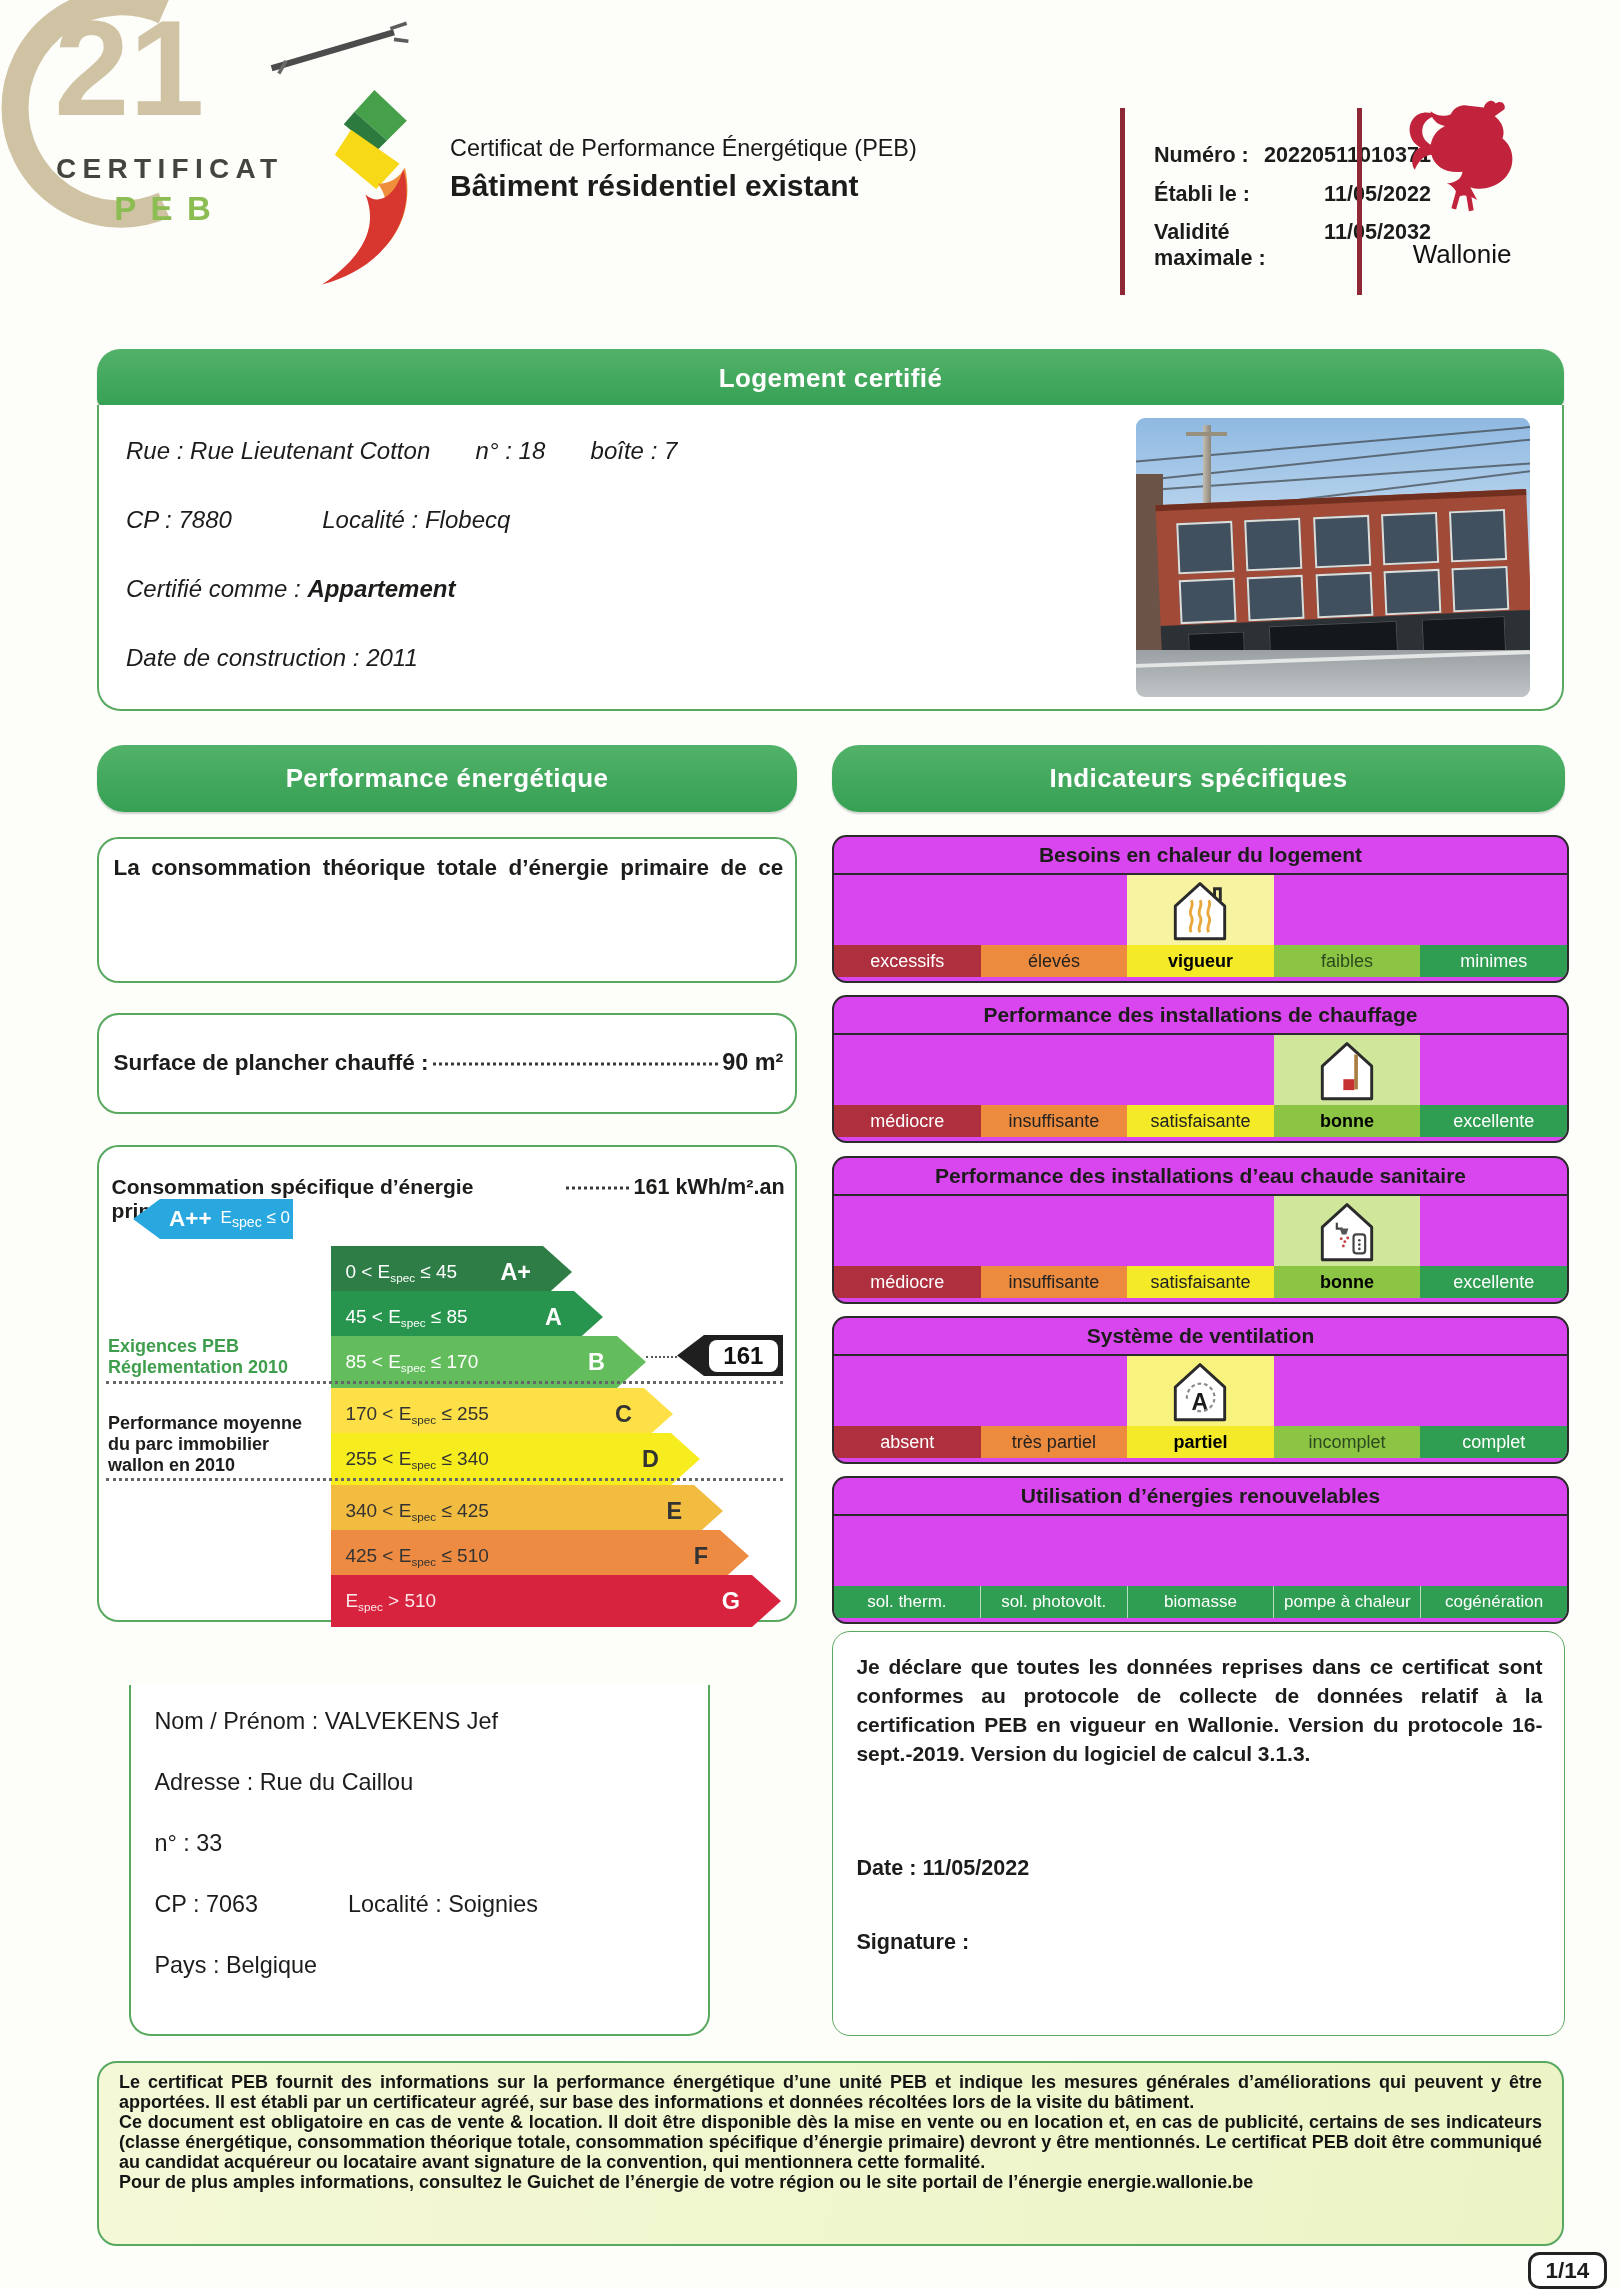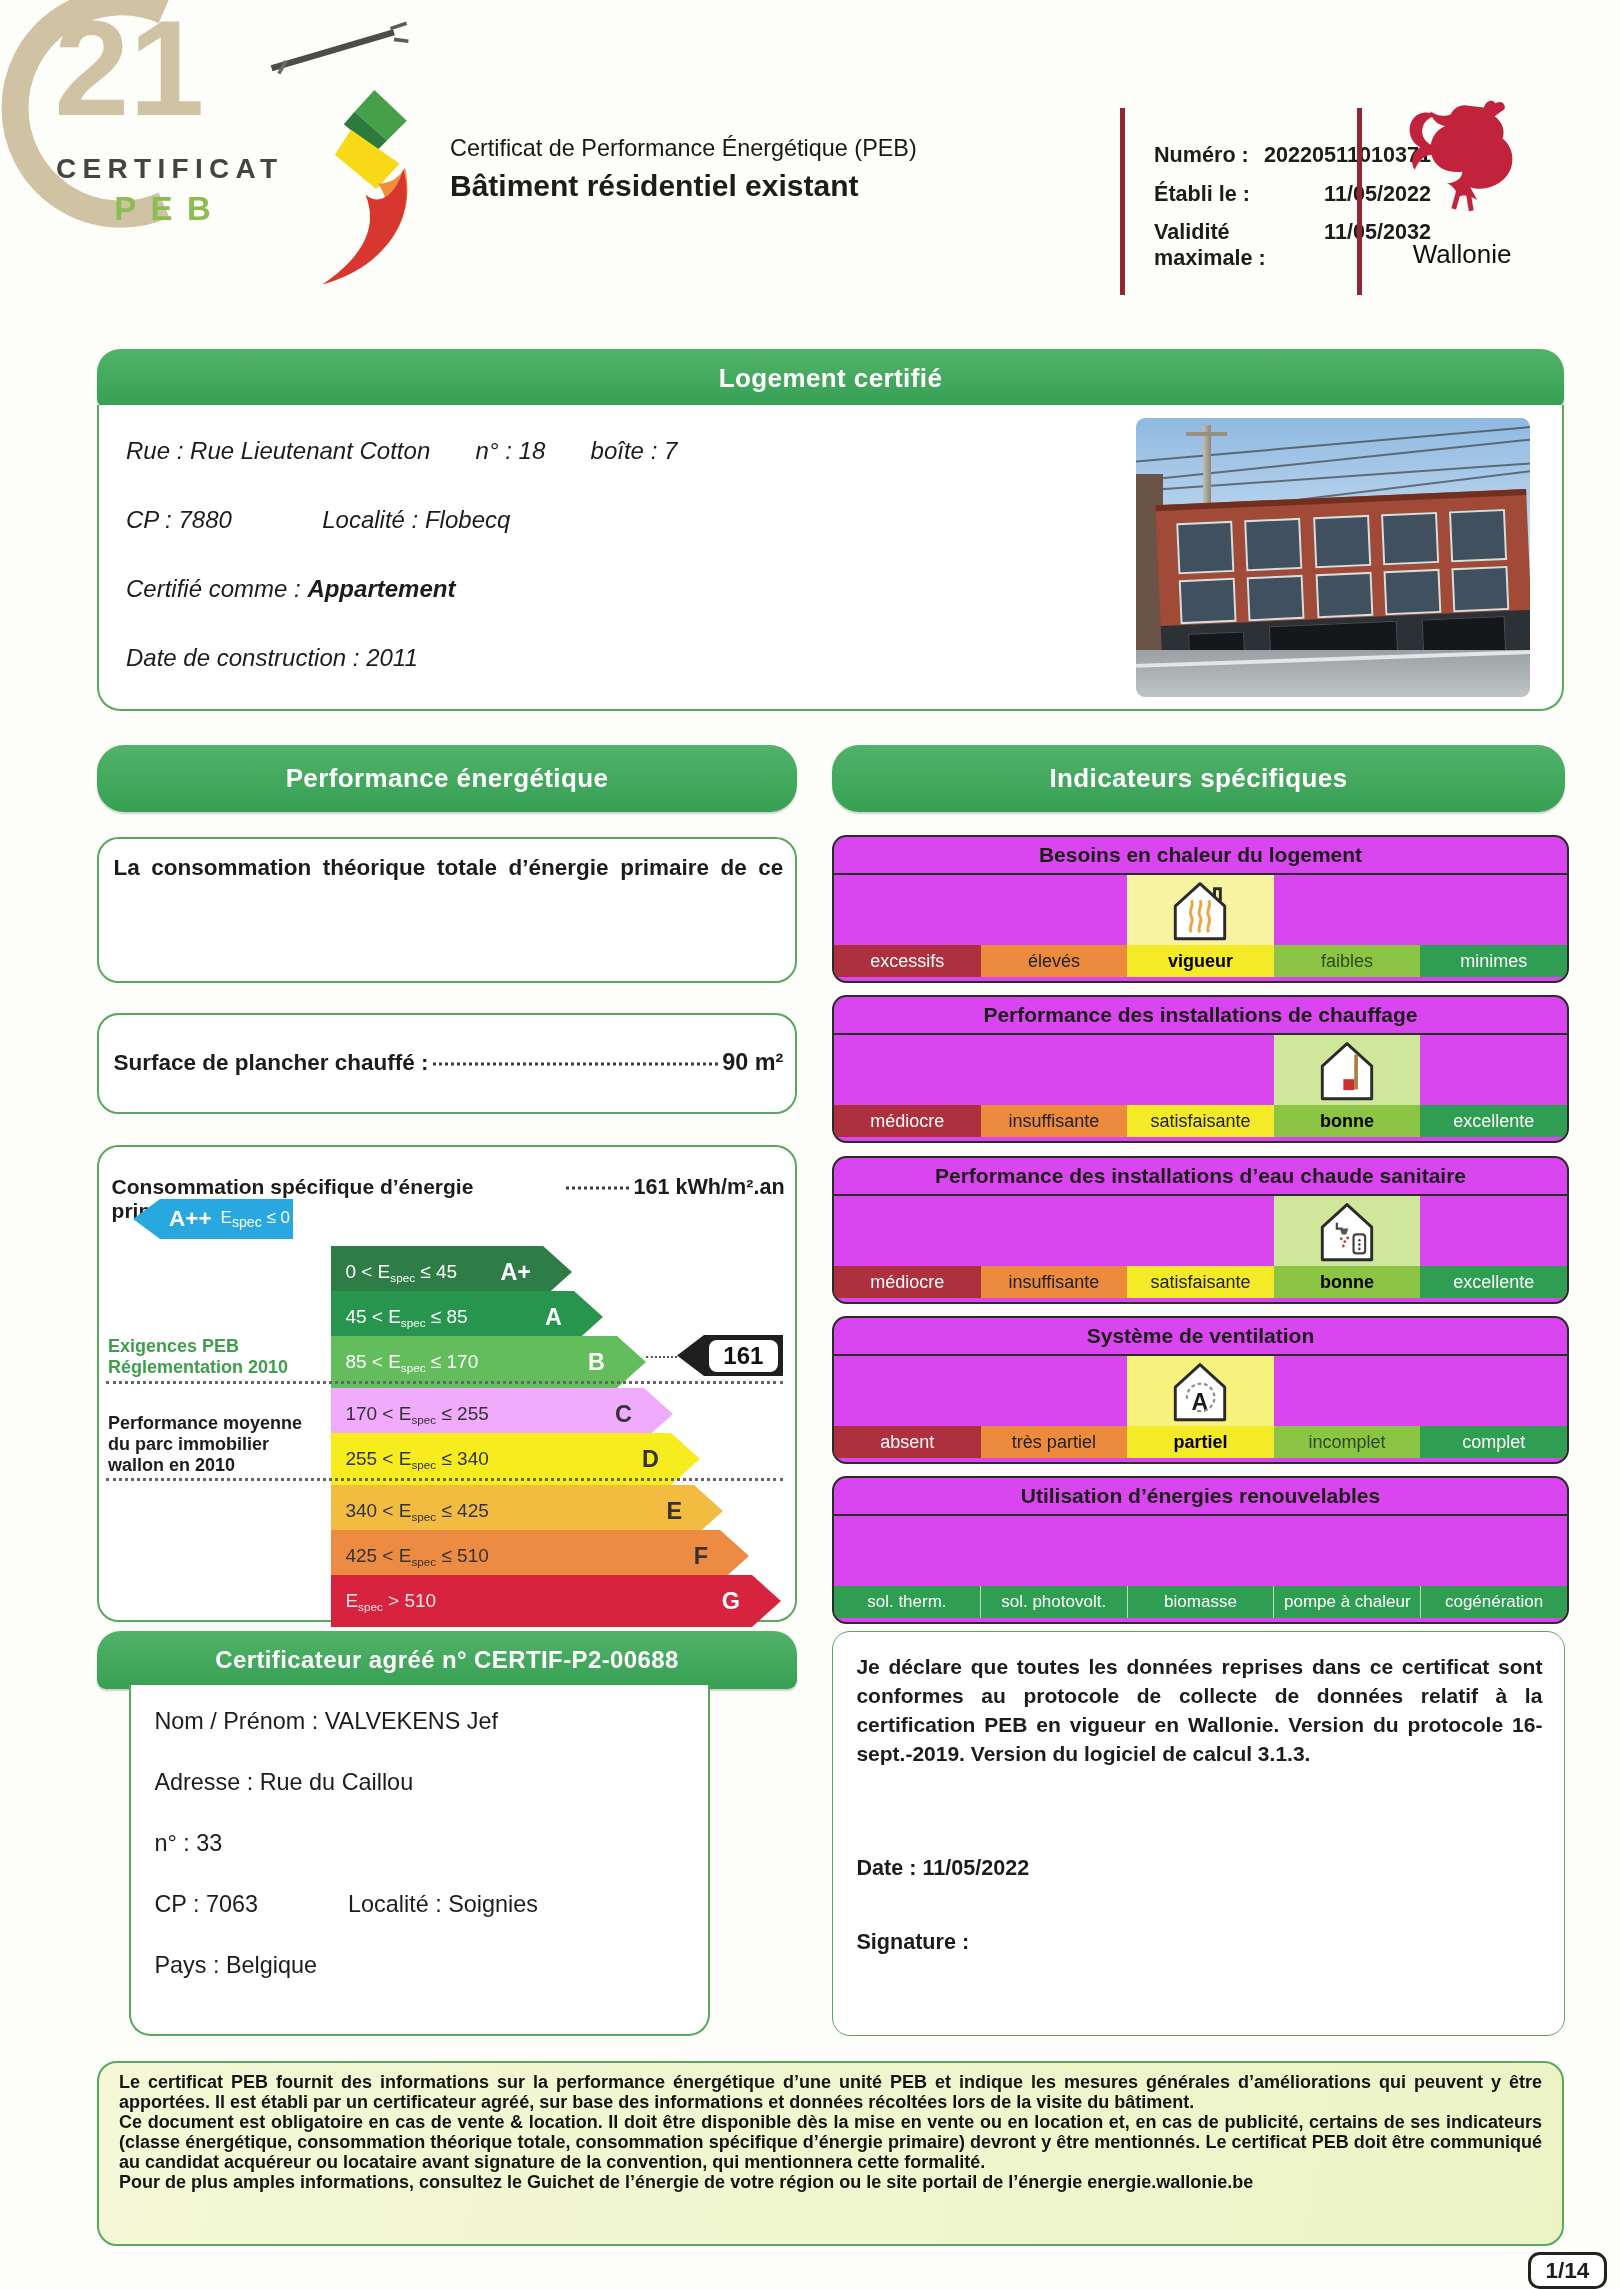--- a/index.html
+++ b/index.html
@@ -45,21 +45,21 @@
   .erow .er-text{padding-left:14.4px;font-size:19px;white-space:nowrap;}
   .erow .er-letter{margin-left:auto;margin-right:41px;font-size:23.4px;font-weight:bold;}
   .erow sub{font-size:11.7px;}
   .er-app{position:absolute;height:40px;display:flex;align-items:center;background:#29a8e0;color:#fff;
           clip-path:polygon(0 50%,27px 0,100% 0,100% 100%,27px 100%);}
   .er-app b{font-size:22.5px;margin:0 9px 0 36px;}
   .er-app .sm{font-size:17px;}
   .r-a1{background:#2e7d46;color:#fff;}
   .r-a{background:#27954d;color:#fff;}
   .r-b{background:#63bd5c;color:#fff;}
-  .r-c{background:#f0abfc;color:#333;}
+  .r-c{background:#fde047;color:#333;}
   .r-d{background:#f6ec1e;color:#333;}
   .r-e{background:#f2bc40;color:#333;}
   .r-f{background:#ee8b42;color:#333;}
   .r-g{background:#d8233f;color:#fbe7e7;}
   .r-g .er-letter{color:#fff;}
   .dotline{position:absolute;border-top:3.6px dotted #666;}
   .slabel{position:absolute;font-weight:bold;font-size:18px;line-height:21px;}
   .slabel.green{color:#3f9e4d;}
   .connector{position:absolute;border-top:2.7px dotted #555;}
   .tag{position:absolute;width:106px;height:41px;background:#1f1f1f;
@@ -405,23 +405,20 @@
     <div class="card-body"></div>
     <div class="card-strip renew">
       <span class="seg">sol. therm.</span>
       <span class="seg">sol. photovolt.</span>
       <span class="seg">biomasse</span>
       <span class="seg">pompe à chaleur</span>
       <span class="seg">cogénération</span>
     </div>
   </div>
 
-  <div class="bar" style="left:97px;top:1631px;width:700px;height:58px;">
-    <span style="font-size:24px;">Certificateur agréé n° CERTIF-P2-00688</span>
-  </div>
   <div class="gbox" style="left:97px;top:1685px;width:581px;height:351px;border-radius:0 0 21.6px 21.6px;border-top:none;box-sizing:border-box;margin-left:32px;">
     <div class="cert-lines">
       <div class="row">
         <span>Nom / Prénom :</span>
         <span>VALVEKENS Jef</span>
       </div>
       <div class="row">
         <span>Adresse :</span>
         <span>Rue du Caillou</span>
       </div>

